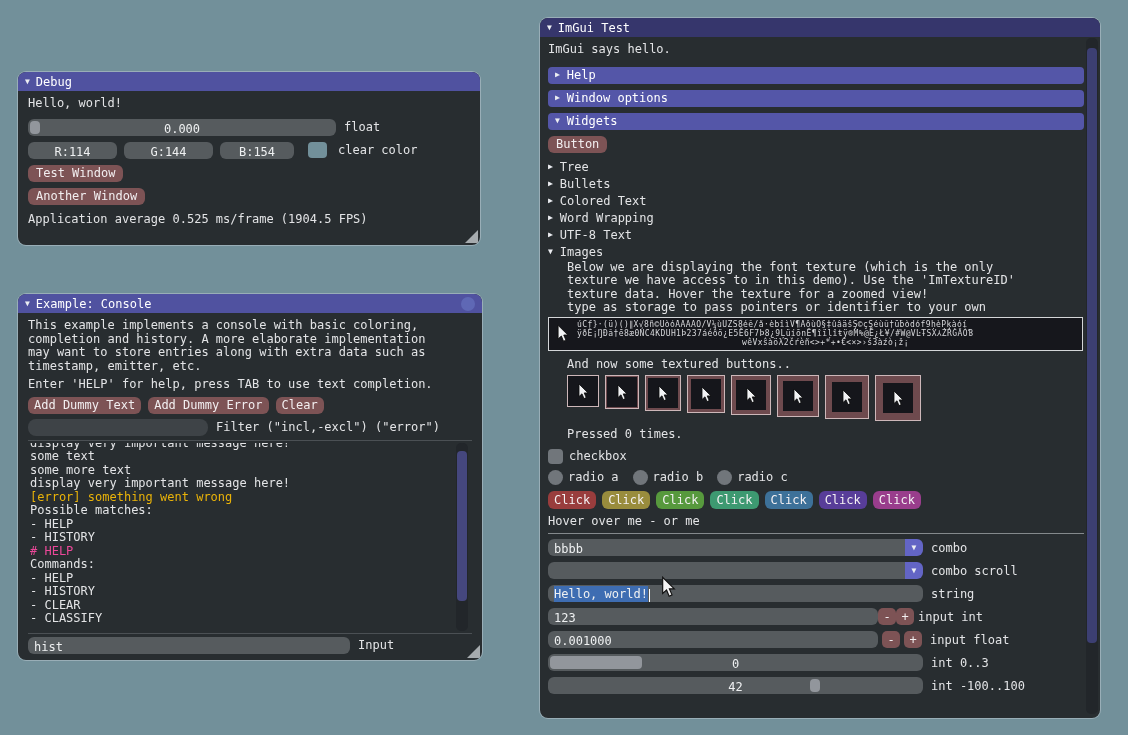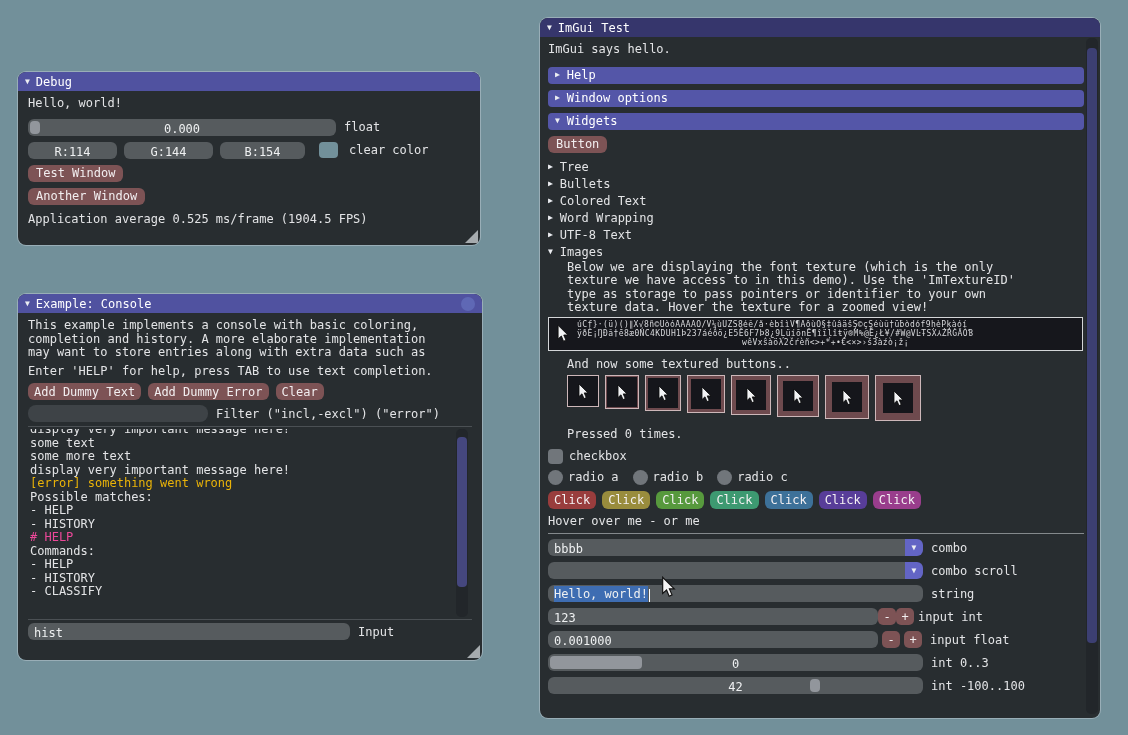--- a/index.html
+++ b/index.html
@@ -58,21 +58,21 @@
     <div class="row">
       <div class="frame center" style="width:308px">
         <span class="grab" style="left:2px;width:10px"></span>
         <span class="val">0.000</span>
       </div>
       <span class="label">float</span>
     </div>
     <div class="row" style="gap:7px">
       <div class="frame center" style="width:89px"><span>R:114</span></div>
       <div class="frame center" style="width:89px"><span>G:144</span></div>
-      <div class="frame center" style="width:85px"><span>B:154</span></div>
+      <div class="frame center" style="width:74px"><span>B:154</span></div>
       <span class="swatch" style="background: rgb(114, 144, 154);"></span>
       <span class="label" style="margin-left:4px">clear color</span>
     </div>
     <div class="row">
       <span class="btn">Test Window</span>
     </div>
     <div class="row">
       <span class="btn">Another Window</span>
     </div>
     <div class="textline" style="margin-top:8px">Application average 0.525 ms/frame (1904.5 FPS)</div>
@@ -83,20 +83,21 @@
 <section class="window" style="left:18px;top:294px;width:464px;height:366px">
   <header class="titlebar tb-bright">
     <span class="tri">▼</span>
     <span>Example: Console</span>
     <span style="margin-left:auto;width:14px;height:14px;border-radius:50%;background:#5f68b5"></span>
   </header>
   <div class="body" style="padding:6px 10px 4px">
     <div class="textline">This example implements a console with basic coloring,</div>
     <div class="textline">completion and history. A more elaborate implementation</div>
     <div class="textline">may want to store entries along with extra data such as</div>
+    <div class="textline">timestamp, emitter, etc.</div>
     <div class="textline" style="margin-top:5px">Enter 'HELP' for help, press TAB to use text completion.</div>
     <div class="row" style="gap:7px;margin:5px 0 0">
       <span class="btn" style="padding:0 6px">Add Dummy Text</span>
       <span class="btn" style="padding:0 6px">Add Dummy Error</span>
       <span class="btn" style="padding:0 6px">Clear</span>
     </div>
     <div class="row" style="margin:5px 0 0">
       <div class="frame" style="width:180px;background:#3e4347;border-radius:8px"></div>
       <span class="label">Filter ("incl,-excl") ("error")</span>
     </div>
@@ -108,20 +109,21 @@
         <div>some more text</div>
         <div>display very important message here!</div>
         <div class="log-error">[error] something went wrong</div>
         <div>Possible matches:</div>
         <div>- HELP</div>
         <div>- HISTORY</div>
         <div class="log-command"># HELP</div>
         <div>Commands:</div>
         <div>- HELP</div>
         <div>- HISTORY</div>
+        <div>- CLEAR</div>
         <div>- CLASSIFY</div>
       </div>
       <div class="scroll-track" style="right:4px;top:0;bottom:0;width:12px">
         <div class="scroll-thumb" style="top:8px;height:150px"></div>
       </div>
     </div>
     <div class="sep dim"></div>
     <div class="row" style="margin:3px 0 0">
       <div class="frame" style="width:322px"><span>hist</span></div>
       <span class="label">Input</span>
@@ -176,22 +178,22 @@
       <span>UTF-8 Text</span>
     </div>
     <div class="tree-line">
       <span class="tri">▼</span>
       <span>Images</span>
     </div>
 
     <div class="images-block">
       <div class="textline">Below we are displaying the font texture (which is the only</div>
       <div class="textline">texture we have access to in this demo). Use the 'ImTextureID'</div>
+      <div class="textline">texture data. Hover the texture for a zoomed view!</div>
       <div class="textline">type as storage to pass pointers or identifier to your own</div>
-      <div class="textline">texture data. Hover the texture for a zoomed view!</div>
 
       <div class="texture" style="margin-top:2px">
         <svg width="12" height="19" viewBox="0 0 11 17">
             <path d="M1 1 L1 13.5 L4 10.8 L6 15.6 L8.2 14.6 L6.2 9.9 L10 9.9 Z" fill="#f2f3f5" stroke="#0a0a0a" stroke-width="0.8"></path>
           </svg>
         <div class="garble">
           <div>úCf}·(ü)()∥X√8ñ©ÙòóÅÃÃÃÓ/V¼ùÛZS8éĕ/å·èbîìV¶ÃôùÓ§‡ûâäšŞ©çŞéùŭ†ūƀòdóf9ḥèPķàóí</div>
           <div>ÿðÈ¡ŊĐă†ē8æ0ŃC4KDUH1Þ237áéôö¿E5Ĕ6F7Þ8¿9ĻüíōnĒ¶îïļîŧÿ®M%@Ĕ¿Ł¥/#W@VĿŦSX⅄ŻŔĠÃÒƁ</div>
           <div class="c">wêVxŝàöλ2čŕèñ&lt;&gt;+*+•€&lt;×&gt;›š3àźò¡ž¡</div>
         </div>

